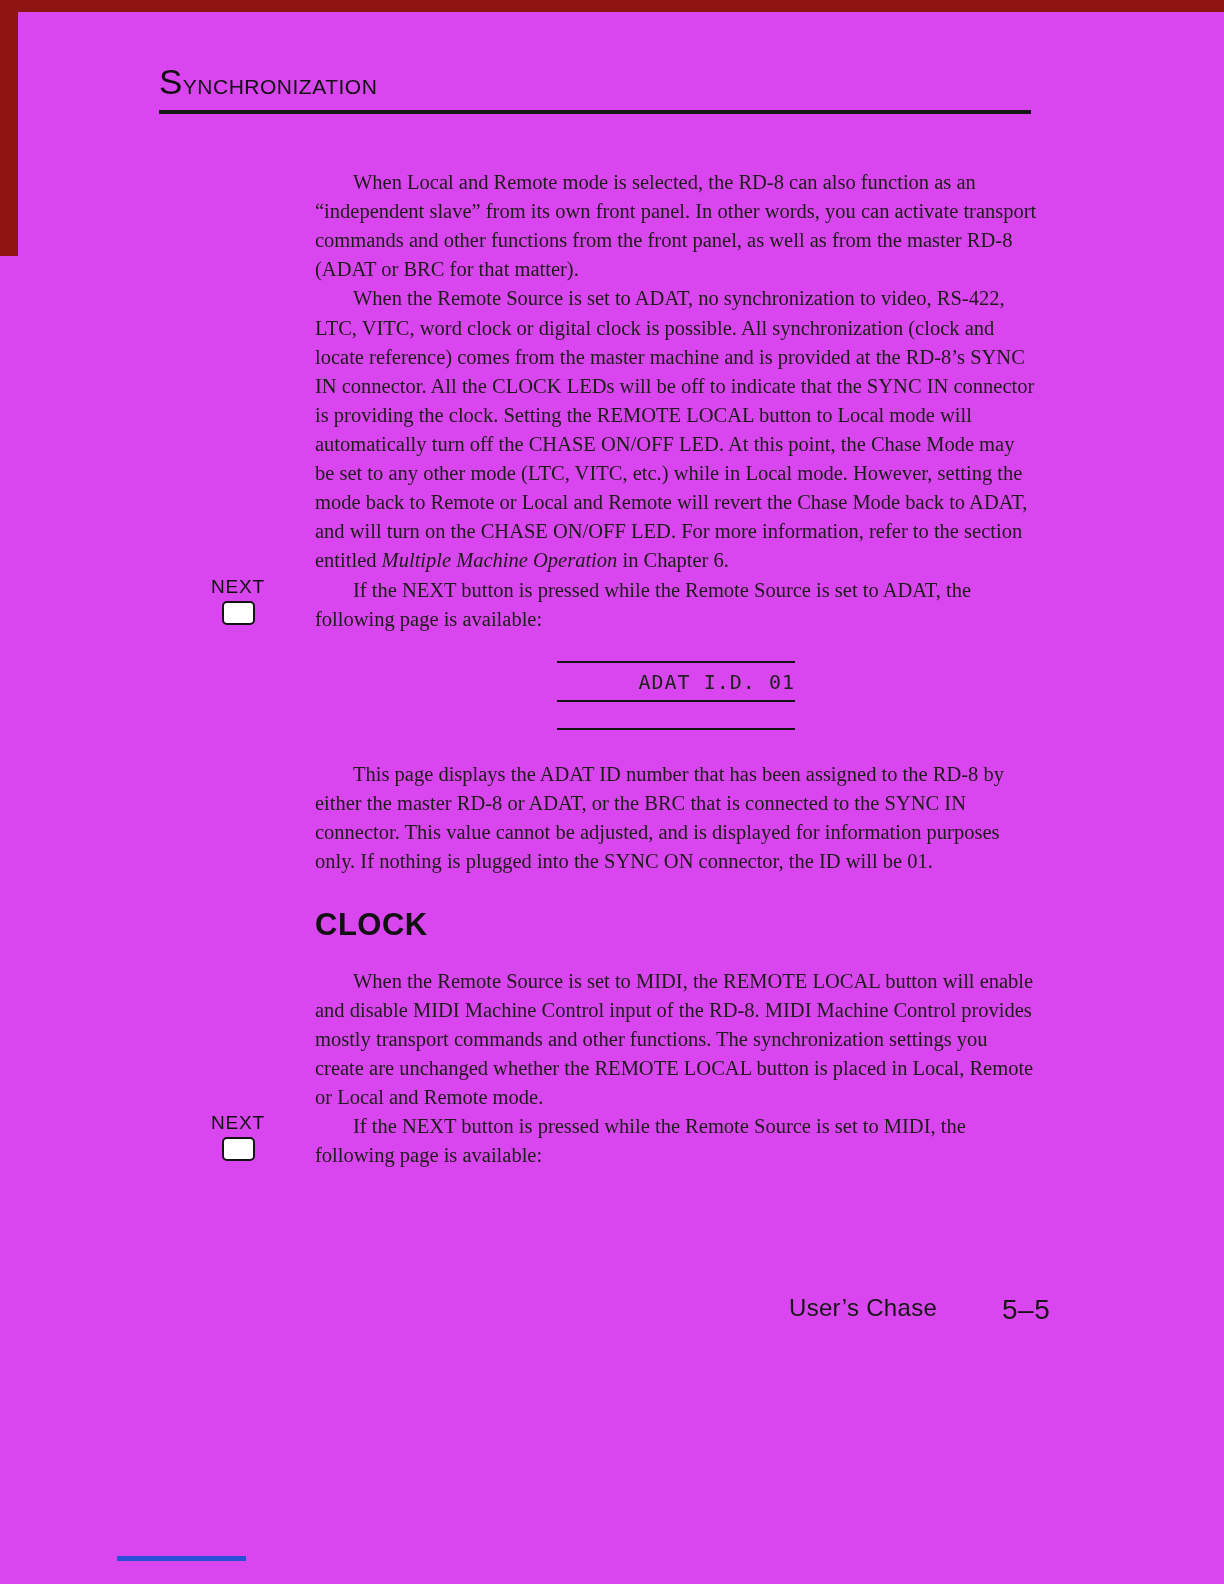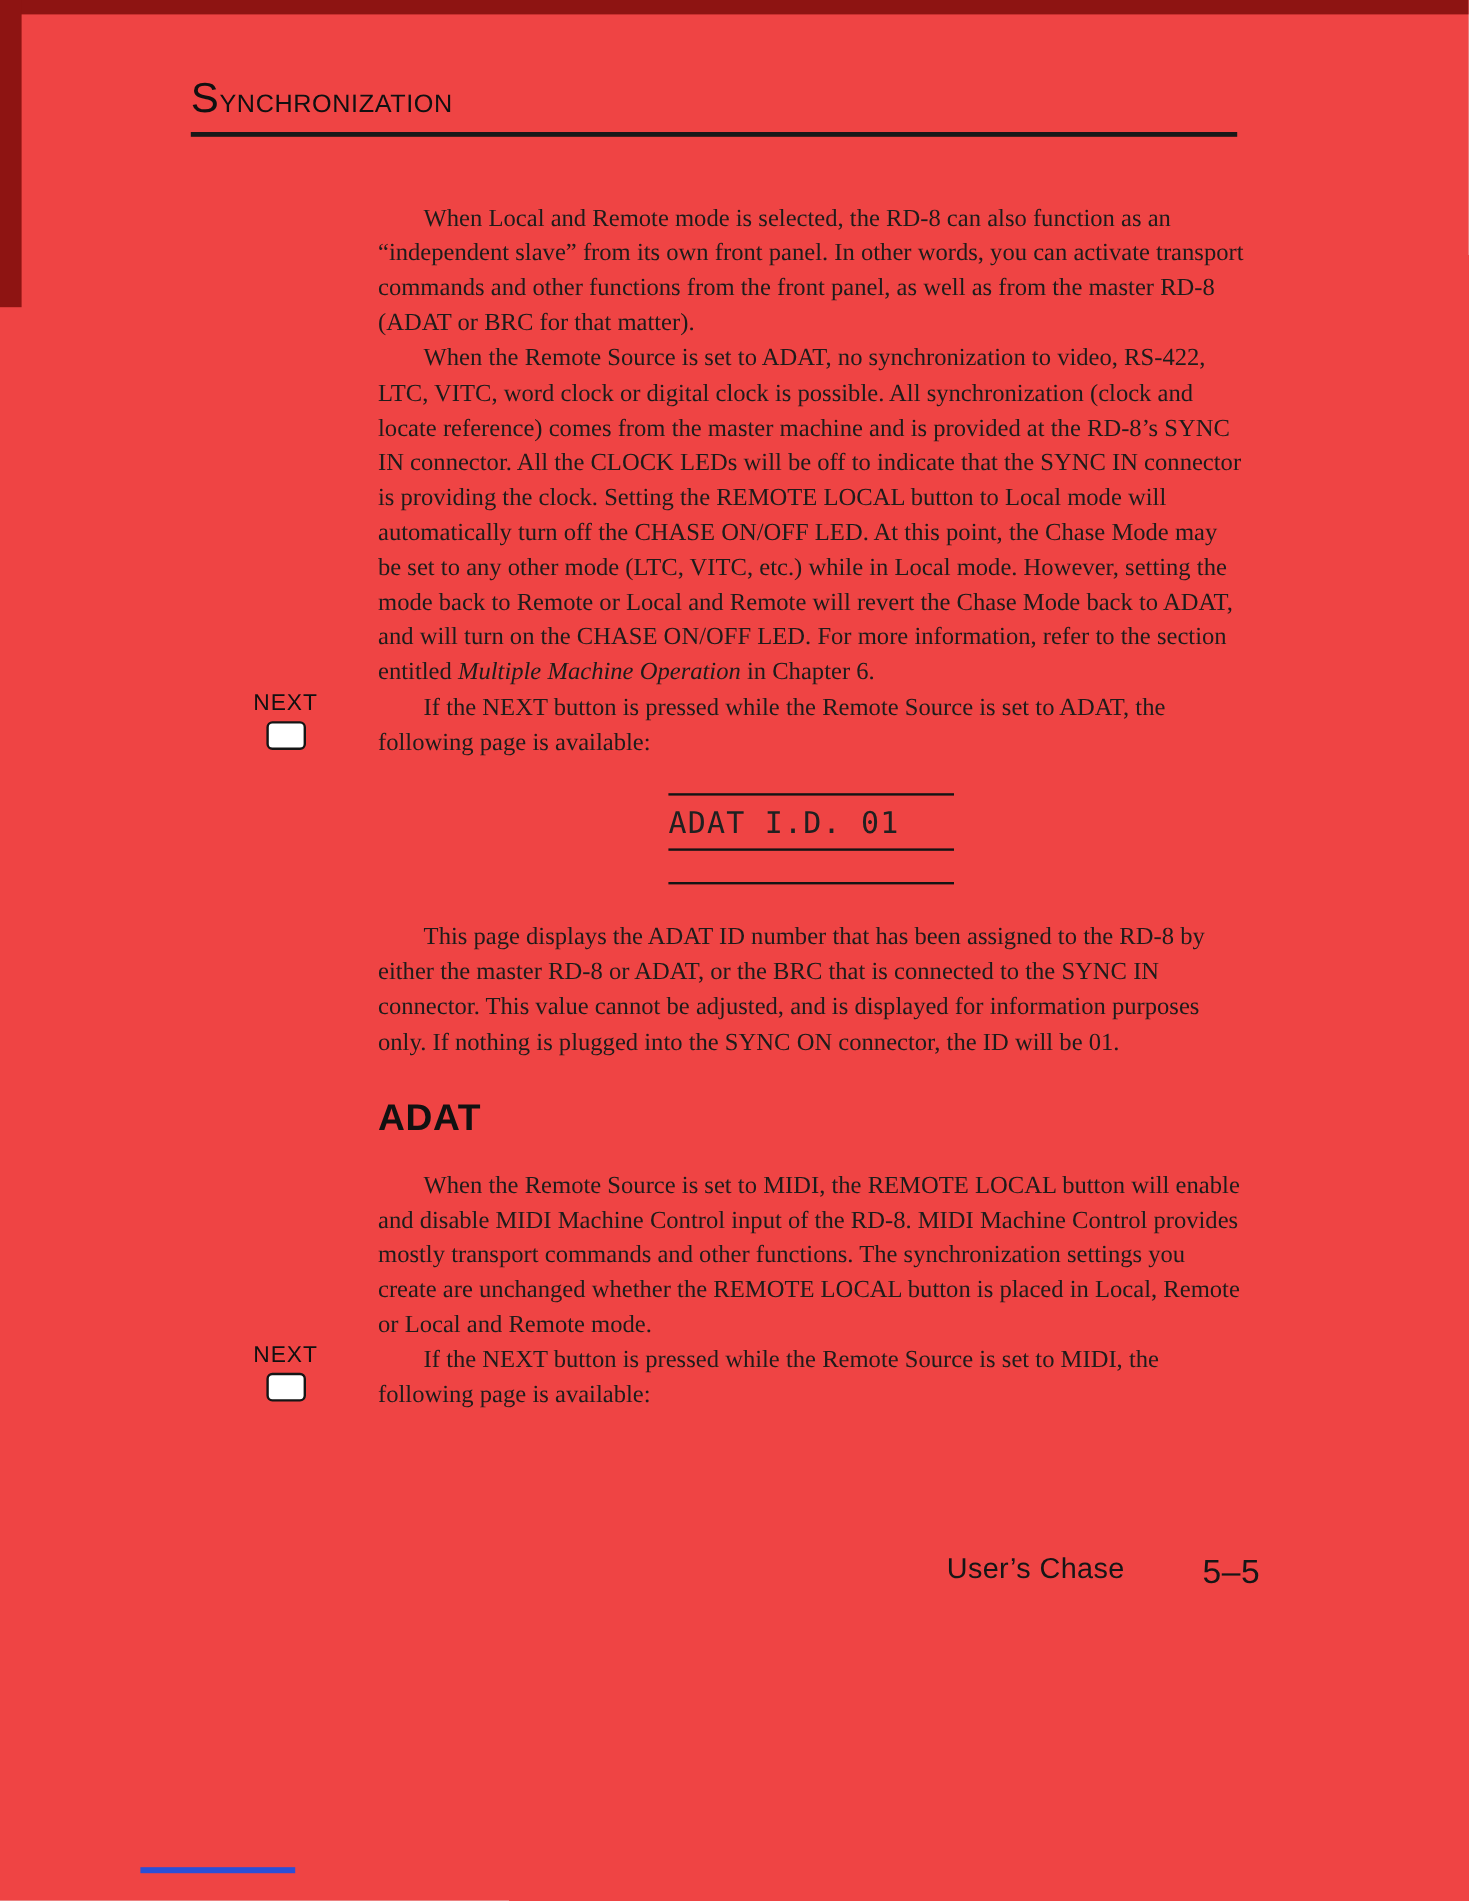--- a/index.html
+++ b/index.html
@@ -1,19 +1,19 @@
 <!DOCTYPE html>
 <html><head>
 <meta charset="utf-8">
 <style>
   html,body{margin:0;padding:0;background:#e8e8e8;}
   .page{
     position:relative;
     width:1224px;height:1584px;
-    background:#ef4444;
+    background:#d946ef;
     overflow:hidden;
     font-family:"Liberation Serif", serif;
     color:#1e1c1a;
   }
   
   .red-top{position:absolute;top:0;left:0;width:1224px;height:12px;background:#8e1412;}
   .red-left{position:absolute;top:0;left:0;width:18px;height:256px;background:#8e1412;}
   .blue-mark{position:absolute;left:117px;top:1556px;width:129px;height:5px;background:#2b4fd7;}
 
   
@@ -47,24 +47,24 @@
     box-sizing:border-box;
   }
 
   
   .lcd{
     width:238px;margin:27px auto 30px;
     border-top:2.5px solid #141414;
     border-bottom:2.5px solid #141414;
   }
   .lcd-row1{
-    text-align:left;padding:5px 0 4px;
+    text-align:right;padding:5px 0 4px;
     border-bottom:2.5px solid #141414;
     font-family:"DejaVu Sans Mono", monospace;
-    font-size:25px;letter-spacing:1px;color:#202020;
+    font-size:20px;letter-spacing:1px;color:#202020;
   }
   .lcd-row2{height:26px;}
 
   
   .midi-heading{
     font-family:"Liberation Sans", sans-serif;
     font-weight:bold;font-size:31px;letter-spacing:.5px;
     margin:26px 0 20px;color:#111;
   }
 
@@ -107,21 +107,21 @@
       <p>If the NEXT button is pressed while the Remote Source is set to ADAT, the following page is available:</p>
     </div>
 
     <div class="lcd">
       <div class="lcd-row1">ADAT I.D. 01</div>
       <div class="lcd-row2"></div>
     </div>
 
     <p>This page displays the ADAT ID number that has been assigned to the RD-8 by either the master RD-8 or ADAT, or the BRC that is connected to the SYNC IN connector. This value cannot be adjusted, and is displayed for information purposes only. If nothing is plugged into the SYNC ON connector, the ID will be 01.</p>
 
-    <div class="midi-heading">ADAT</div>
+    <div class="midi-heading">CLOCK</div>
 
     <p>When the Remote Source is set to MIDI, the REMOTE LOCAL button will enable and disable MIDI Machine Control input of the RD-8. MIDI Machine Control provides mostly transport commands and other functions. The synchronization settings you create are unchanged whether the REMOTE LOCAL button is placed in Local, Remote or Local and Remote mode.</p>
 
     <div class="rel">
       <div class="margin-next">
         <div class="next-label">NEXT</div>
         <div class="next-btn"></div>
       </div>
       <p>If the NEXT button is pressed while the Remote Source is set to MIDI, the following page is available:</p>
     </div>

